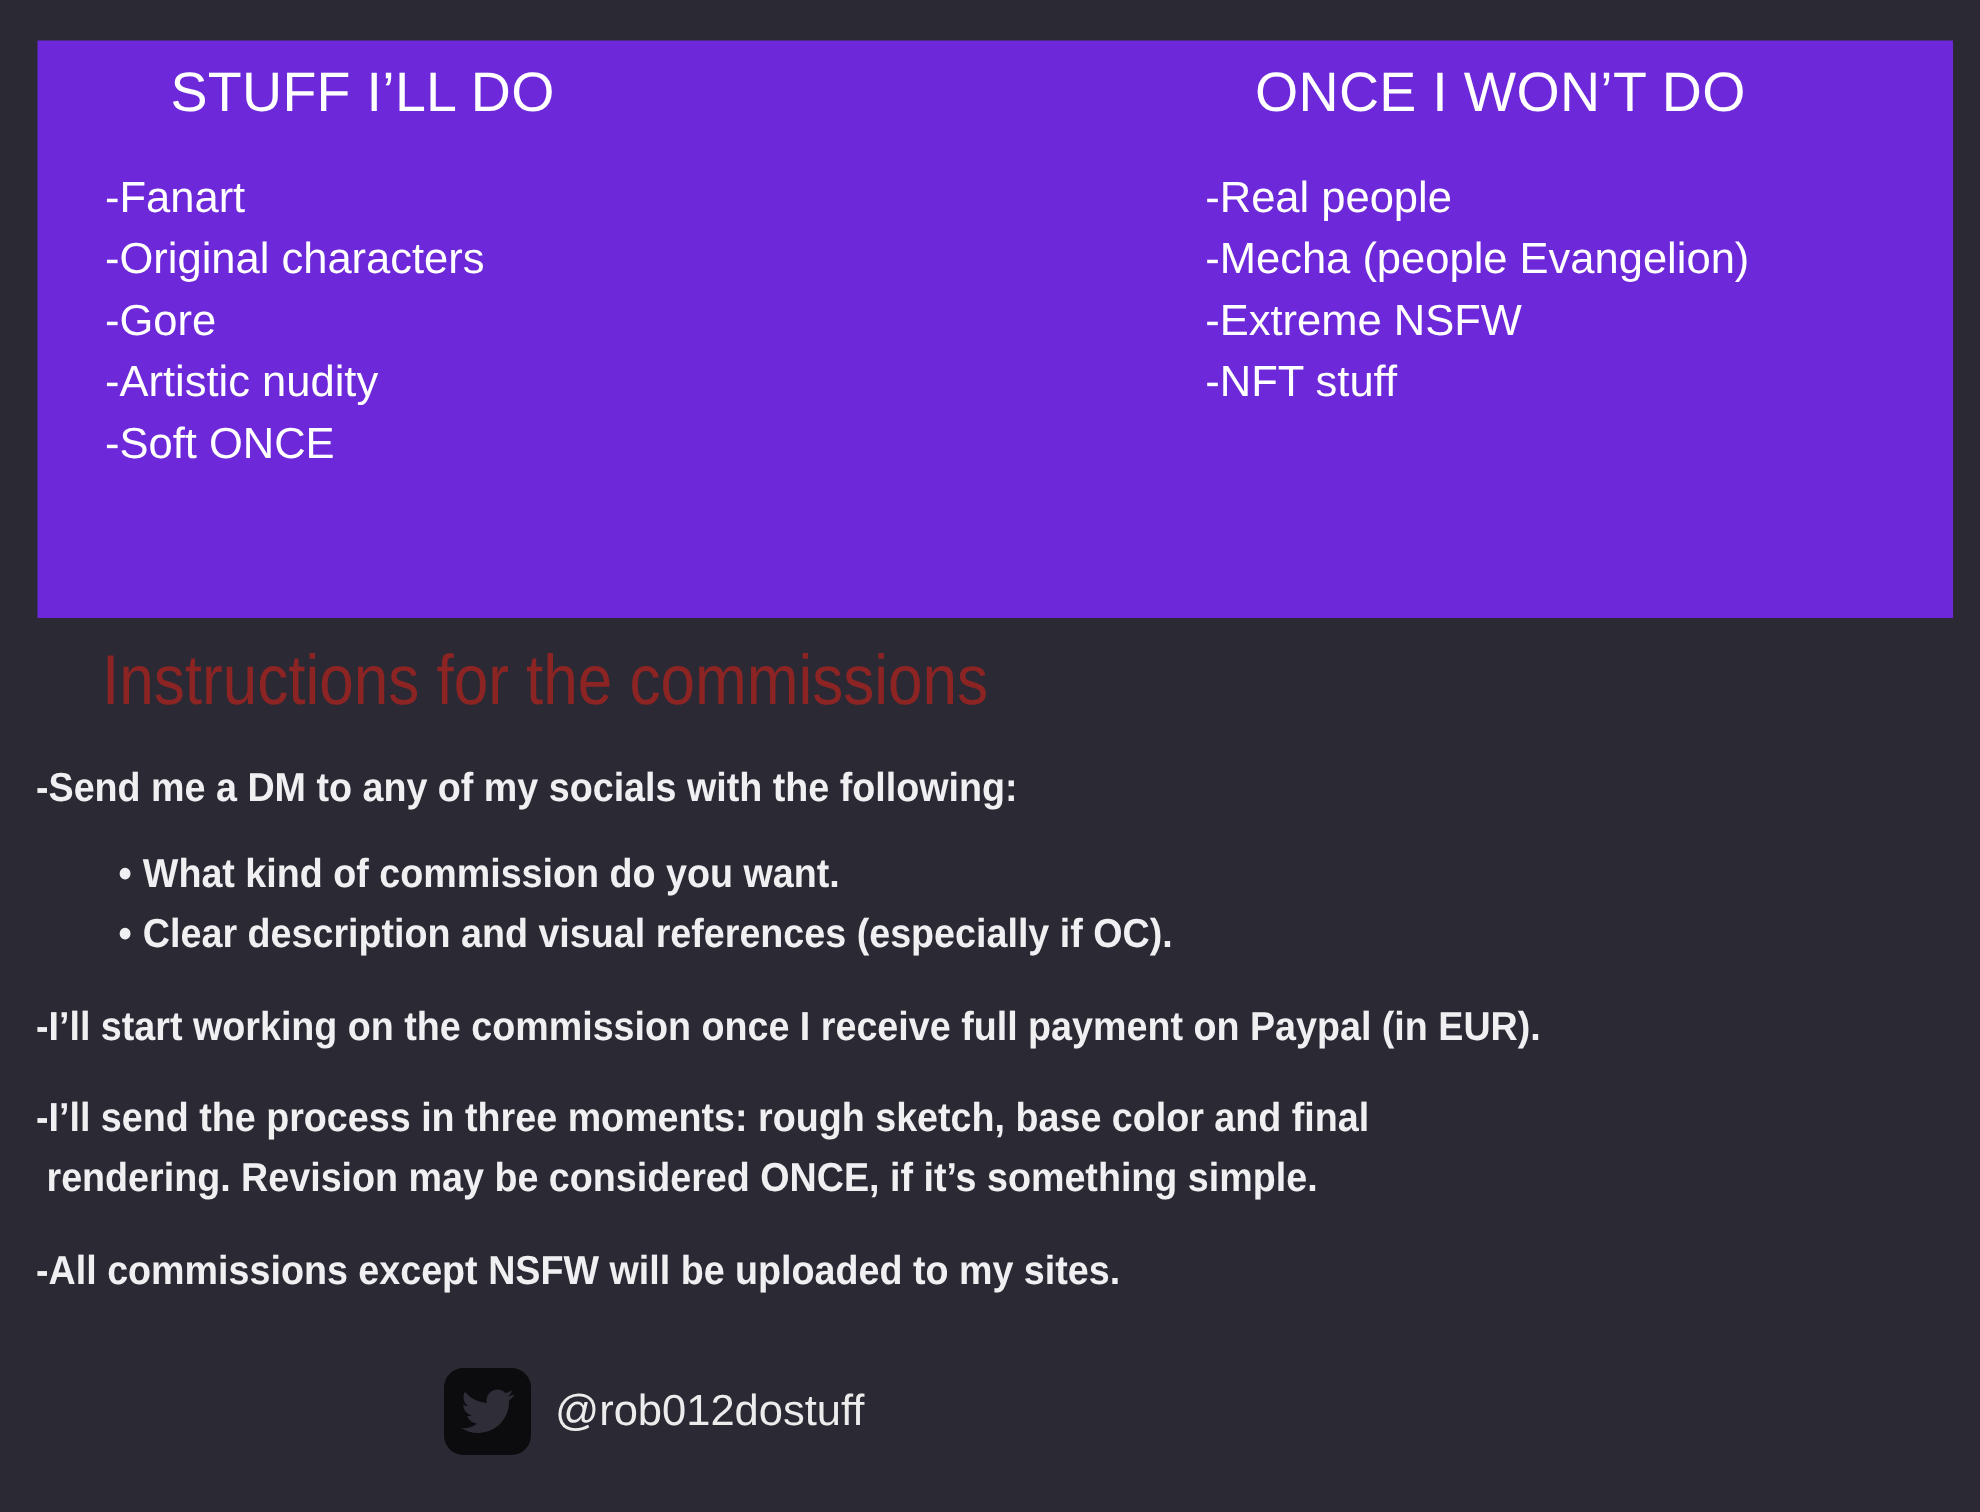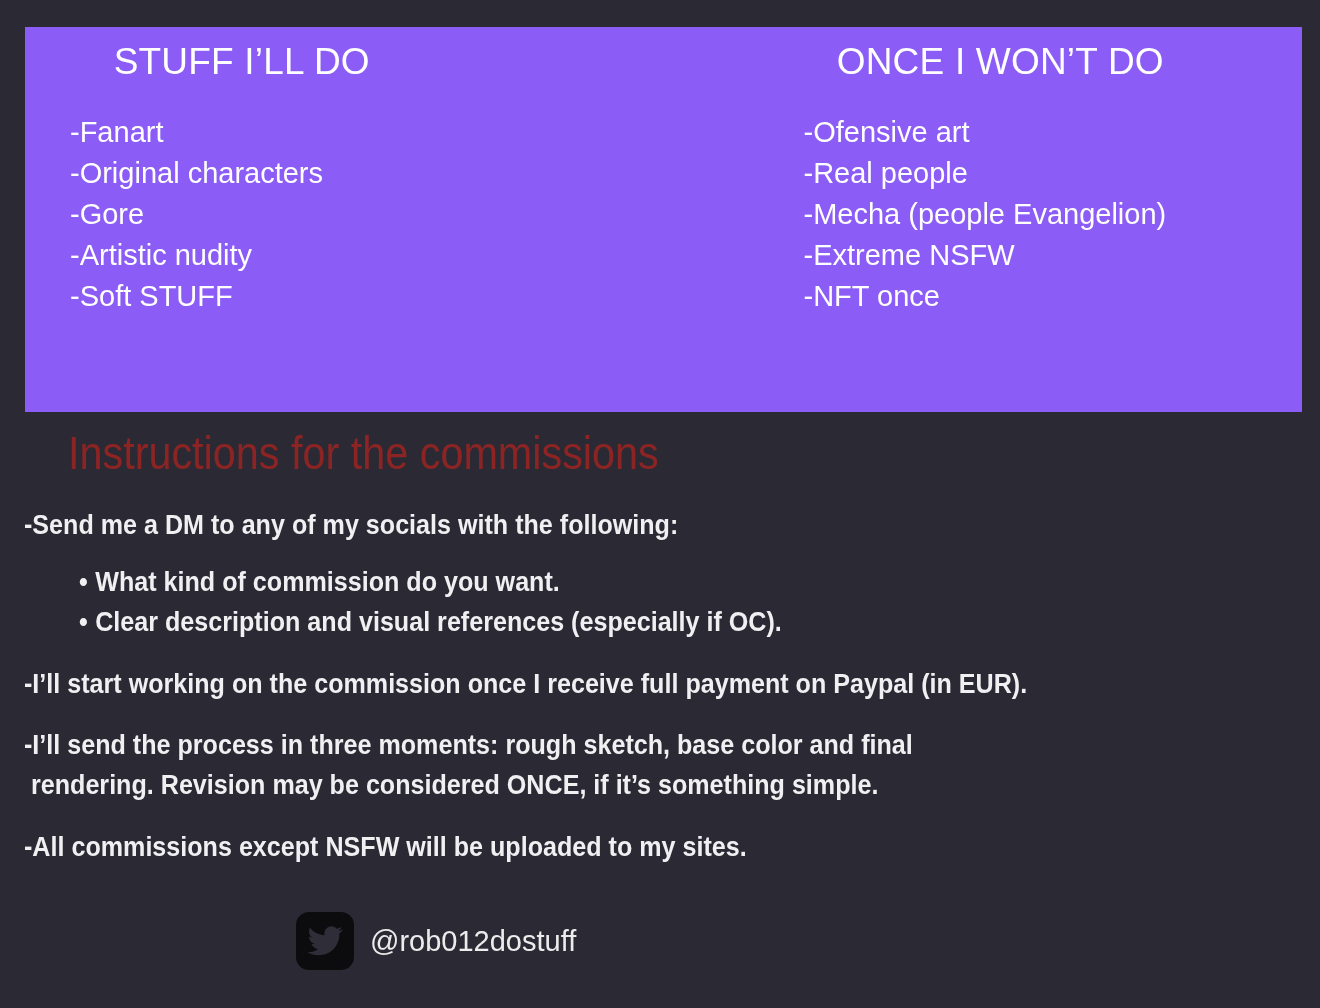--- a/index.html
+++ b/index.html
@@ -17,21 +17,21 @@
     position: relative;
   }
 
   
   .rules-panel {
     position: absolute;
     left: 25px;
     top: 27px;
     width: 1277px;
     height: 385px;
-    background: #8b5cf6;
+    background: #6d28d9;
     box-sizing: border-box;
   }
   .rules-columns {
     display: flex;
     width: 100%;
     height: 100%;
   }
   .rules-col {
     flex: 1 1 50%;
     position: relative;
@@ -163,32 +163,31 @@
 <div class="rules-panel">
   <div class="rules-columns">
 
     <div class="rules-col rules-col-left">
       <h2 class="col-title">STUFF I’LL DO</h2>
       <ul class="rules-list">
         <li>-Fanart</li>
         <li>-Original characters</li>
         <li>-Gore</li>
         <li>-Artistic nudity</li>
-        <li>-Soft STUFF</li>
+        <li>-Soft ONCE</li>
       </ul>
     </div>
 
     <div class="rules-col rules-col-right">
       <h2 class="col-title">ONCE I WON’T DO</h2>
       <ul class="rules-list">
-        <li>-Ofensive art</li>
         <li>-Real people</li>
         <li>-Mecha (people Evangelion)</li>
         <li>-Extreme NSFW</li>
-        <li>-NFT once</li>
+        <li>-NFT stuff</li>
       </ul>
     </div>
 
   </div>
 </div>
 
 <h1 class="instructions-heading">Instructions for the commissions</h1>
 
 <div class="instructions-body">
 

